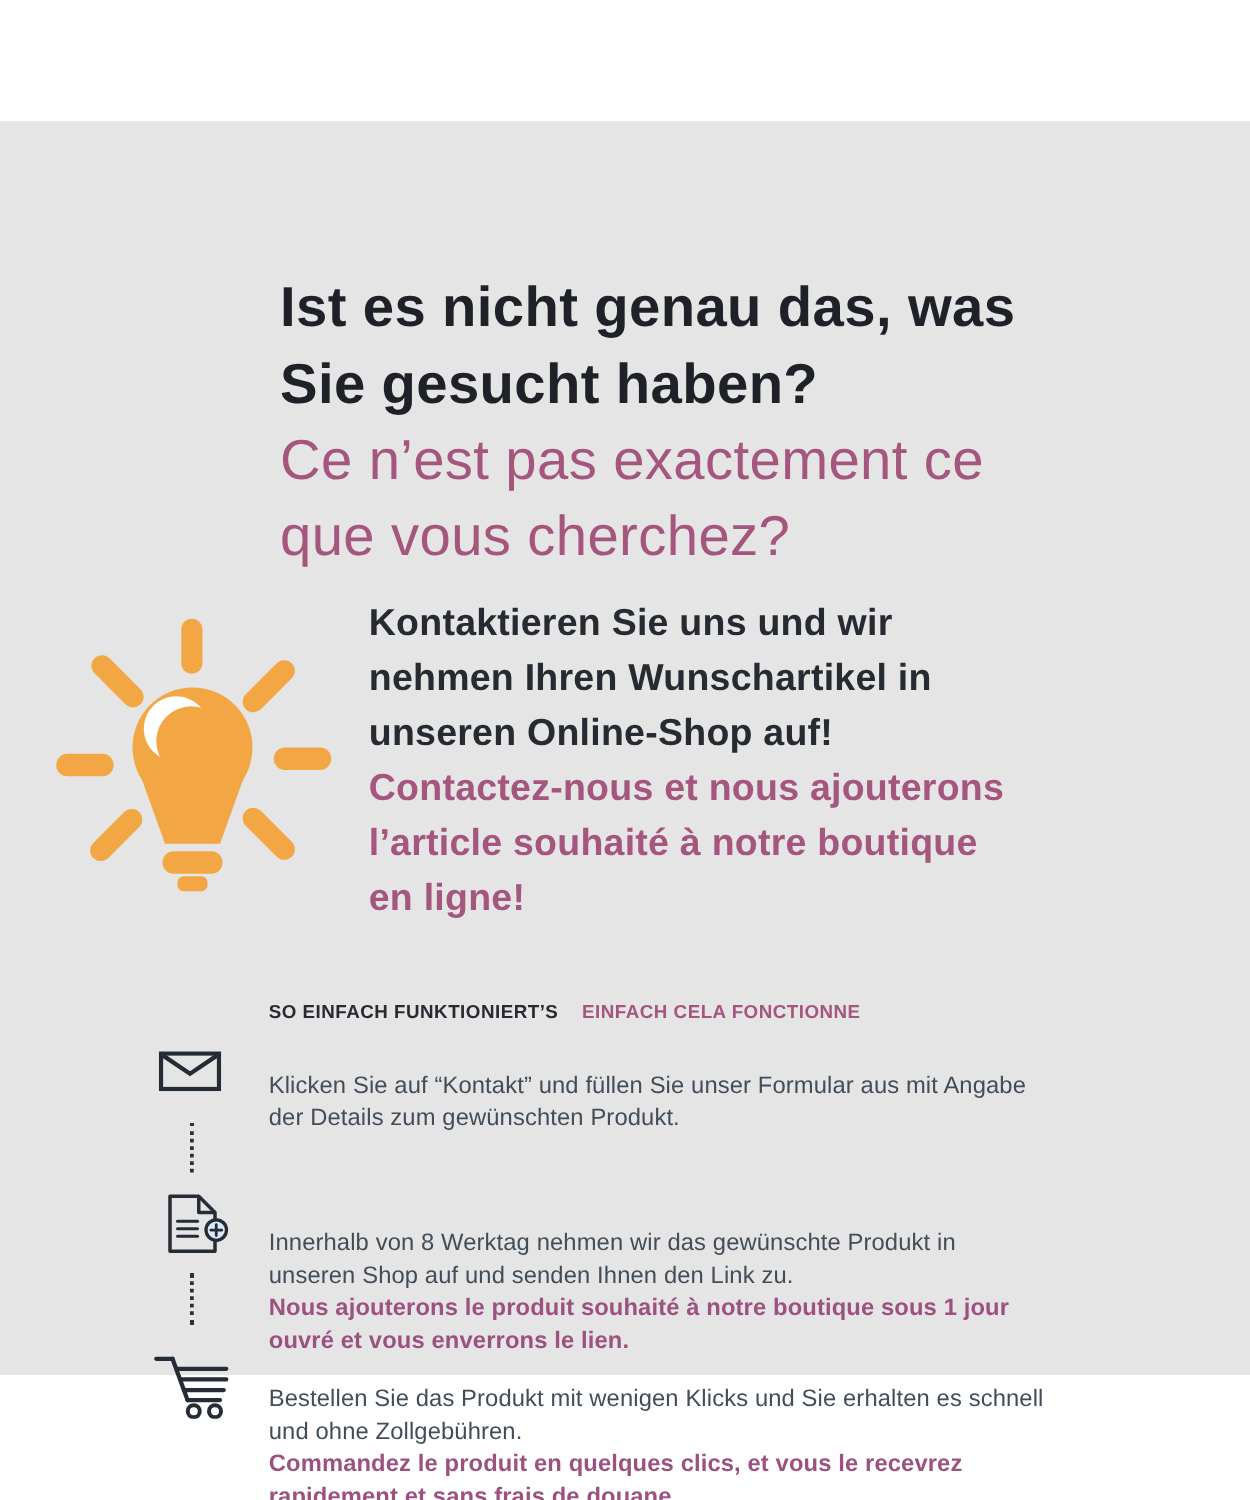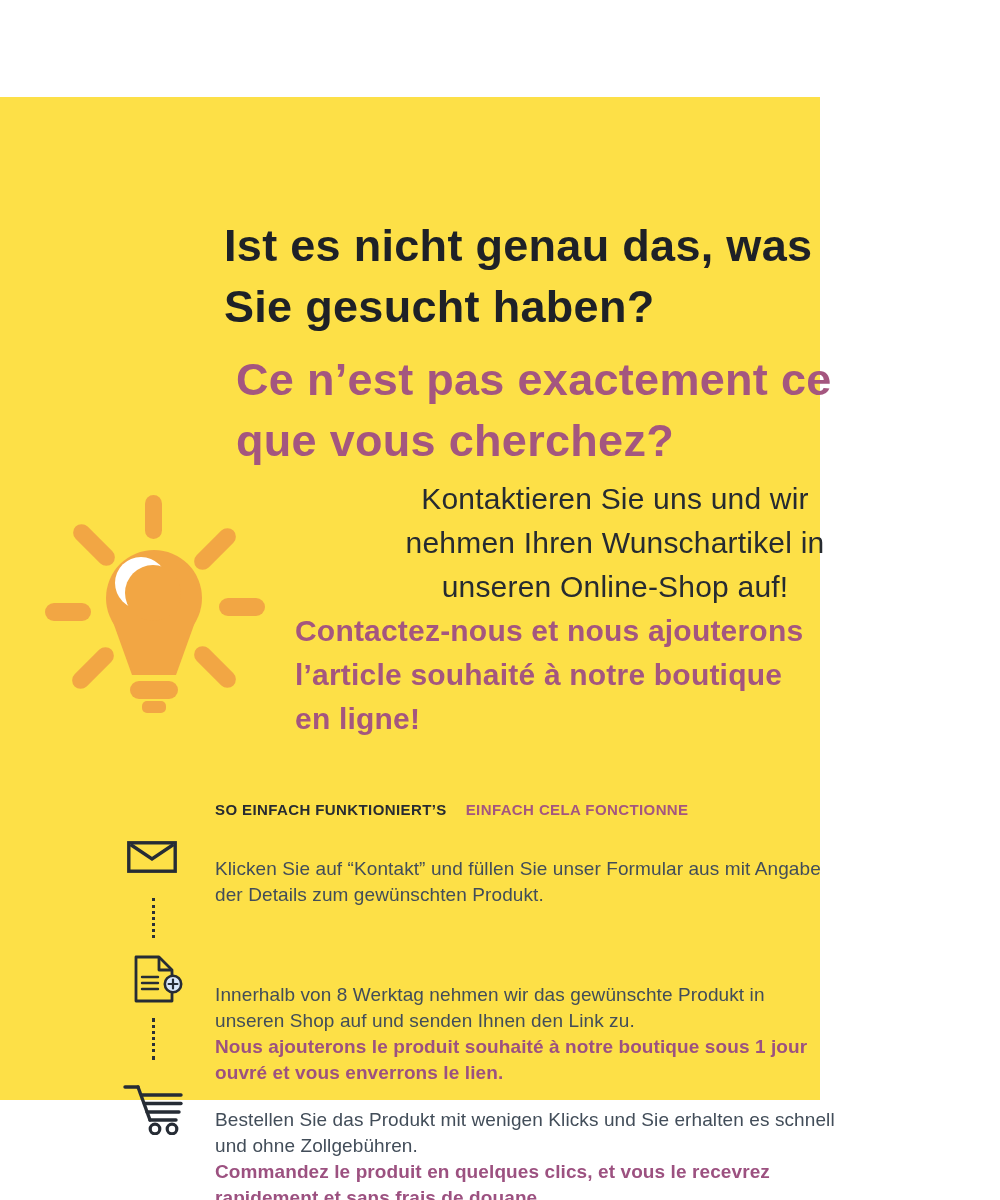--- a/index.html
+++ b/index.html
@@ -5,39 +5,39 @@
   html,body{margin:0;padding:0;}
   body{
     width:1000px;height:1200px;
     background:#ffffff;
     font-family:"Liberation Sans", sans-serif;
     position:relative;
     overflow:hidden;
   }
   .canvas{position:absolute;inset:0;}
   .panel{
-    position:absolute;left:0;top:97px;width:820px;height:1003px;
-    background:#fde047;
+    position:absolute;left:0;top:97px;width:1000px;height:1003px;
+    background:#e5e5e5;
   }
   .pre{white-space:pre-line;}
   .headline-de{
     position:absolute;left:224px;top:118px;width:740px;
     font-size:45px;line-height:61px;font-weight:700;
     color:#1E2127;letter-spacing:.3px;margin:0;
   }
   .headline-fr{
     position:absolute;left:224px;top:240px;width:740px;
-    font-size:45px;line-height:61px;font-weight:700;
-    color:#A4567F;letter-spacing:.3px;margin:12px;
+    font-size:45px;line-height:61px;font-weight:400;
+    color:#A4567F;letter-spacing:.3px;margin:0;
   }
   .bulb{position:absolute;left:43px;top:394px;}
   .intro-de{
     position:absolute;left:295px;top:380px;width:640px;
-    font-size:30px;line-height:44px;font-weight:400;
-    color:#262B31;letter-spacing:.2px;text-align:center;
+    font-size:30px;line-height:44px;font-weight:700;
+    color:#262B31;letter-spacing:.2px;
   }
   .intro-fr{
     position:absolute;left:295px;top:512px;width:640px;
     font-size:30px;line-height:44px;font-weight:700;
     color:#A4567F;letter-spacing:.2px;
   }
   .how-header{
     position:absolute;left:215px;top:704px;
     display:flex;gap:19px;align-items:baseline;
     font-size:15px;font-weight:700;letter-spacing:.4px;

